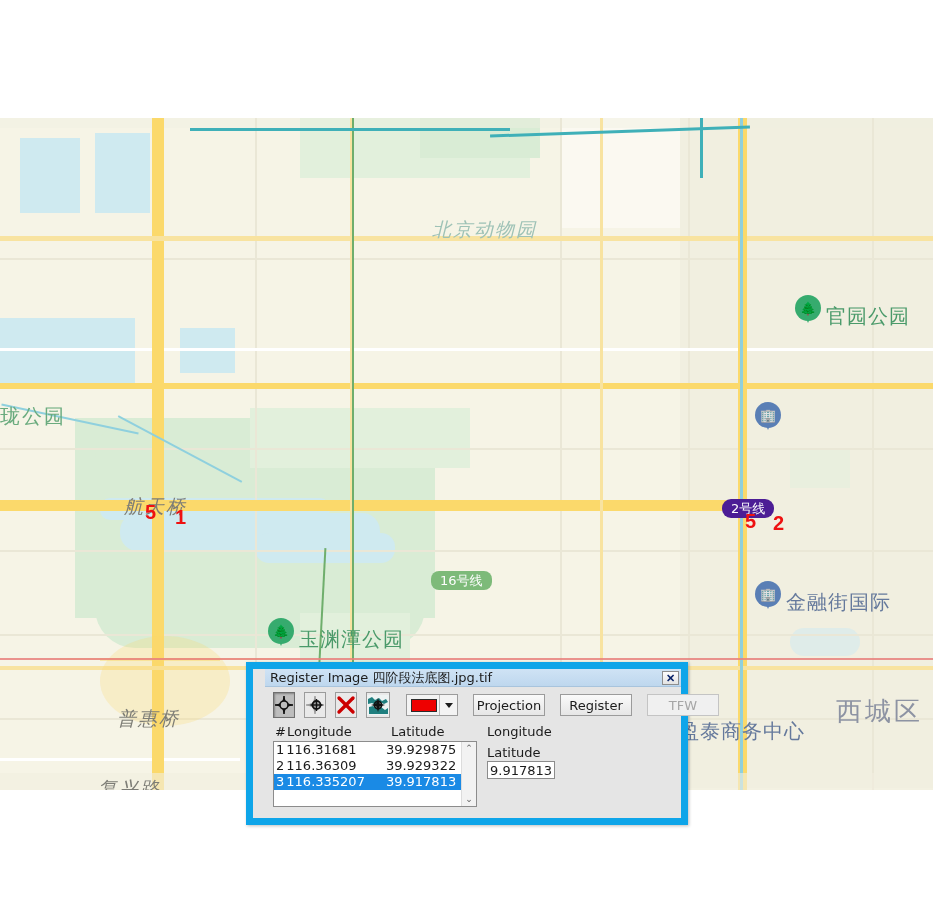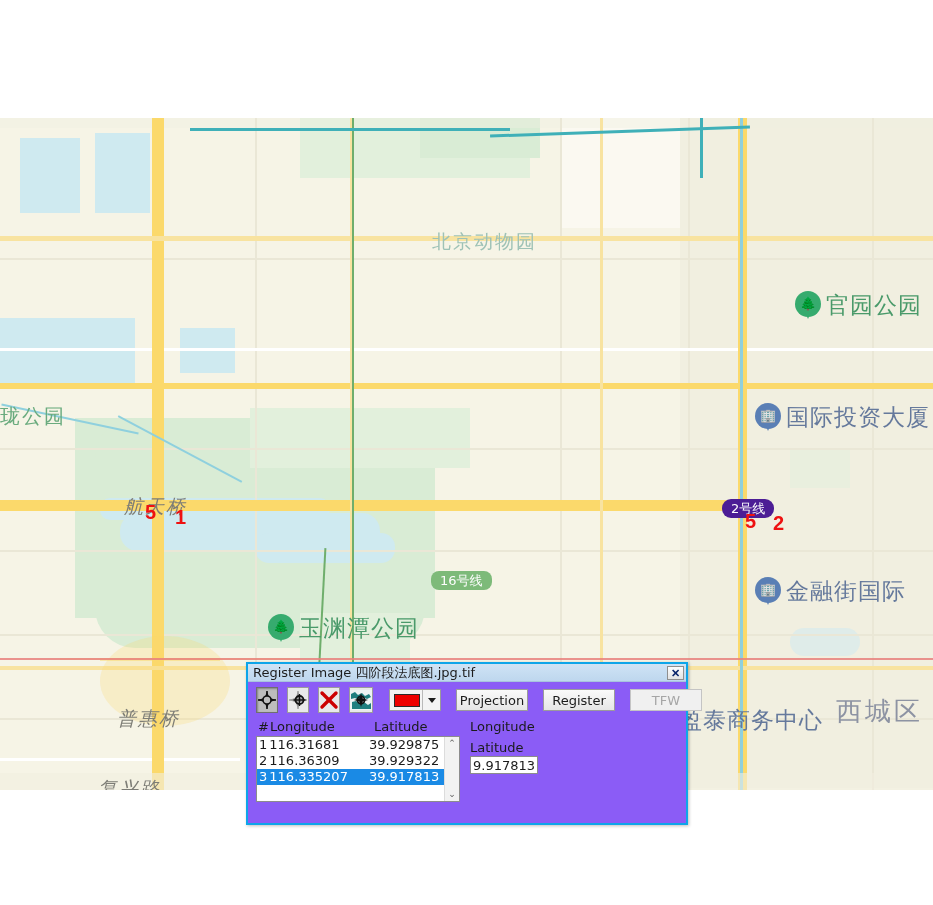--- a/index.html
+++ b/index.html
@@ -128,24 +128,25 @@
     left: 0; top: 0;
     width: 26px; height: 26px;
     display: flex;
     align-items: center;
     justify-content: center;
     color: #ffffff;
     font-size: 13px;
     line-height: 1;
   }
   .poi-label {
-    font-size: 23px;
+    font-size: 20px;
     margin-left: 5px;
     font-family: "DejaVu Sans", sans-serif;
     letter-spacing: 1px;
+    margin-top: 13px;
   }
   .poi-label.green { color: #4a9a6a; }
   .poi-label.blue { color: #65799c; }
 
   .map-text {
     position: absolute;
     white-space: nowrap;
     font-family: "DejaVu Sans", sans-serif;
   }
   .text-park {
@@ -186,25 +187,26 @@
     line-height: 1;
   }
 
   
   #register-dialog {
     position: absolute;
     left: 246px;
     top: 662px;
     width: 442px;
     height: 163px;
-    background: #8b5cf6;
-    border: 2px solid #0ea5e9;
+    background: #e5e5e5;
+    border: 7px solid #0ea5e9;
     box-shadow: 1px 1px 3px rgba(0,0,0,0.25);
     font-family: "Liberation Sans", sans-serif;
     box-sizing: border-box;
+    padding-left: 12px;
   }
   #dlg-titlebar {
     height: 18px;
     background: linear-gradient(to bottom, #cfe3f5, #bed7ee);
     border-bottom: 1px solid #a8c4dd;
     display: flex;
     align-items: center;
     padding: 0 2px 0 5px;
     box-sizing: border-box;
   }
@@ -496,21 +498,20 @@
           <div class="glyph">🌲</div>
         </div>
         <div class="poi-label green">官园公园</div>
       </div>
       <div class="poi" style="left: 755px; top: 284px;">
         <div class="pin blue">
           <div class="head"></div>
           <div class="tail"></div>
           <div class="glyph">🏢</div>
         </div>
-        <div class="poi-label blue">国际投资大厦</div>
       </div>
       <div class="poi" style="left: 755px; top: 458px;">
         <div class="pin blue">
           <div class="head"></div>
           <div class="tail"></div>
           <div class="glyph">🏢</div>
         </div>
         <div class="poi-label blue">金融街国际</div>
       </div>
       <div class="poi" style="left: 648px; top: 587px;">
@@ -533,21 +534,21 @@
         <div class="pin green">
           <div class="head"></div>
           <div class="tail"></div>
           <div class="glyph">🌲</div>
         </div>
         <div class="poi-label green">世纪园</div>
       </div>
     </div>
 
   <div id="text-layer">
-      <div class="map-text text-clip" style="left: 432px; top: 111px;">北京动物园</div>
+      <div class="map-text text-clip" style="left: 432px; top: 99px; font-style: italic;">北京动物园</div>
       <div class="map-text text-park" style="left: 0px; top: 285px;">珑公园</div>
       <div class="map-text text-road" style="left: 124px; top: 376px;">航天桥</div>
       <div class="map-text text-road" style="left: 117px; top: 588px;">普惠桥</div>
       <div class="map-text text-road" style="left: 98px; top: 658px;">复兴路</div>
       <div class="map-text text-district" style="left: 836px; top: 576px;">西城区</div>
       <div class="map-text text-vertical" style="left: 460px; top: 548px;">三里河路</div>
     </div>
 
   <div id="gcp-layer">
       <div class="gcp" style="left: 145px; top: 384px;">5</div>

